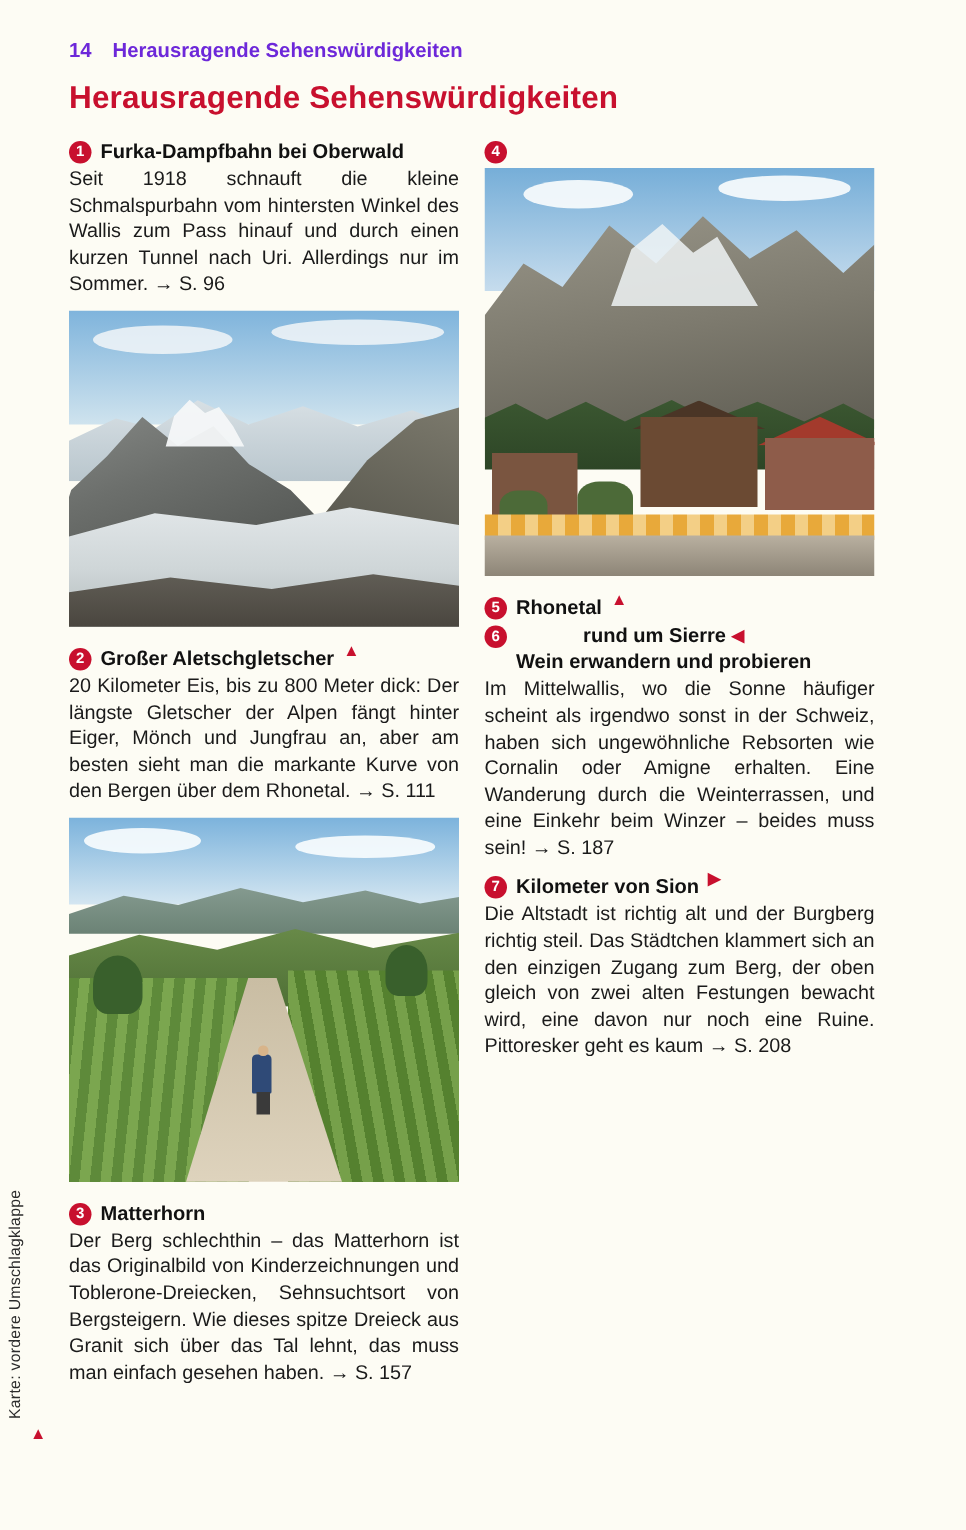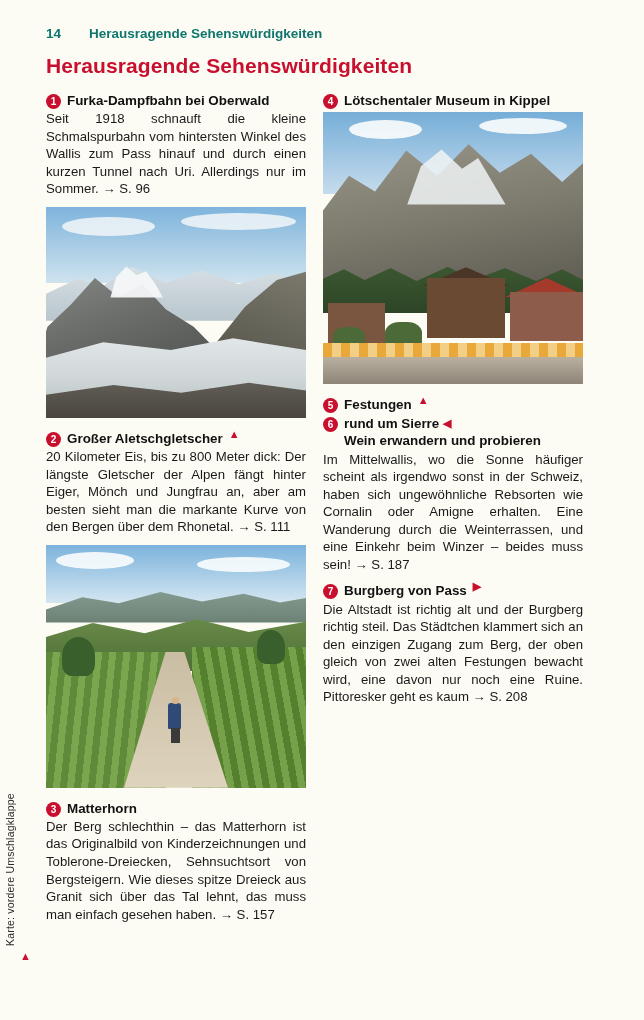--- a/index.html
+++ b/index.html
@@ -19,24 +19,24 @@
     position: relative;
     width: 644px;
     height: 1020px;
     box-sizing: border-box;
     padding: 26px 40px 0 40px;
   }
   
   .runhead {
     display: flex;
     align-items: center;
-    gap: 28px;
+    gap: 14px;
     font-size: 13.5px;
     font-weight: bold;
-    color: #0f766e;
+    color: #6d28d9;
     margin-left: 6px;
   }
   .runhead .pgnum { font-size: 13.5px; }
   .runhead .rh-title { font-size: 13.5px; }
 
   
   h1.maintitle {
     color: #c8102e;
     font-size: 21px;
     font-weight: bold;
@@ -70,21 +70,21 @@
     height: 15px;
     border-radius: 50%;
     background: #c8102e;
     color: #fff;
     font-size: 10px;
     font-weight: bold;
     text-align: center;
     line-height: 15px;
     margin-top: 2px;
   }
-  .entry-title { color: #111; }
+  .entry-title { color: #111; text-align: center; }
   .entry-title .two-line { display: block; }
   .tri {
     display: inline-block;
     color: #c8102e;
     font-size: 11px;
     line-height: 1;
     transform: translateY(-1px);
   }
   .entry-body {
     font-size: 13.2px;
@@ -341,21 +341,20 @@
         <p class="entry-body">Der Berg schlechthin – das Matterhorn ist das Originalbild von Kinderzeichnungen und Toblerone-Dreiecken, Sehnsuchtsort von Bergsteigern. Wie dieses spitze Dreieck aus Granit sich über das Tal lehnt, das muss man einfach gesehen haben. → S. 157</p>
       </div>
 
     </div>
 
     <div class="col">
 
       <div class="entry">
         <div class="entry-head">
           <span class="bullet">4</span>
-          <span class="entry-title">Lötschentaler Museum in Kippel</span>
         </div>
       </div>
 
       <div class="photo p2">
         <div class="sky"></div>
         <div class="cloud" style="left:10%;top:3%;width:28%;height:7%"></div>
         <div class="cloud" style="left:60%;top:2%;width:34%;height:6%"></div>
         <div class="cliff"></div>
         <div class="snowfield"></div>
         <div class="forest"></div>
@@ -366,21 +365,21 @@
         <div class="houseB"></div>
         <div class="bush" style="left:24%;bottom:13%;width:14%;height:10%"></div>
         <div class="bush" style="left:4%;bottom:12%;width:12%;height:9%"></div>
         <div class="fence"></div>
         <div class="ground"></div>
       </div>
 
       <div class="entry">
         <div class="entry-head">
           <span class="bullet">5</span>
-          <span class="entry-title">Festungen</span>
+          <span class="entry-title">Rhonetal</span>
           <span class="tri">▲</span>
         </div>
       </div>
 
       <div class="entry">
         <div class="entry-head">
           <span class="bullet">6</span>
           <span class="entry-title">
             <span class="two-line">
               <span>rund um Sierre</span>
@@ -388,21 +387,21 @@
             </span>
             <span class="two-line">Wein erwandern und probieren</span>
           </span>
         </div>
         <p class="entry-body">Im Mittelwallis, wo die Sonne häufiger scheint als irgendwo sonst in der Schweiz, haben sich ungewöhnliche Rebsorten wie Cornalin oder Amigne erhalten. Eine Wanderung durch die Weinterrassen, und eine Einkehr beim Winzer – beides muss sein! → S. 187</p>
       </div>
 
       <div class="entry">
         <div class="entry-head">
           <span class="bullet">7</span>
-          <span class="entry-title">Burgberg von Pass</span>
+          <span class="entry-title">Kilometer von Sion</span>
           <span class="tri">▶</span>
         </div>
         <p class="entry-body">Die Altstadt ist richtig alt und der Burgberg richtig steil. Das Städtchen klammert sich an den einzigen Zugang zum Berg, der oben gleich von zwei alten Festungen bewacht wird, eine davon nur noch eine Ruine. Pittoresker geht es kaum → S. 208</p>
       </div>
 
     </div>
   </div>
 
   <div class="side-caption">Karte: vordere Umschlagklappe</div>
   <div class="side-tri">▲</div>

